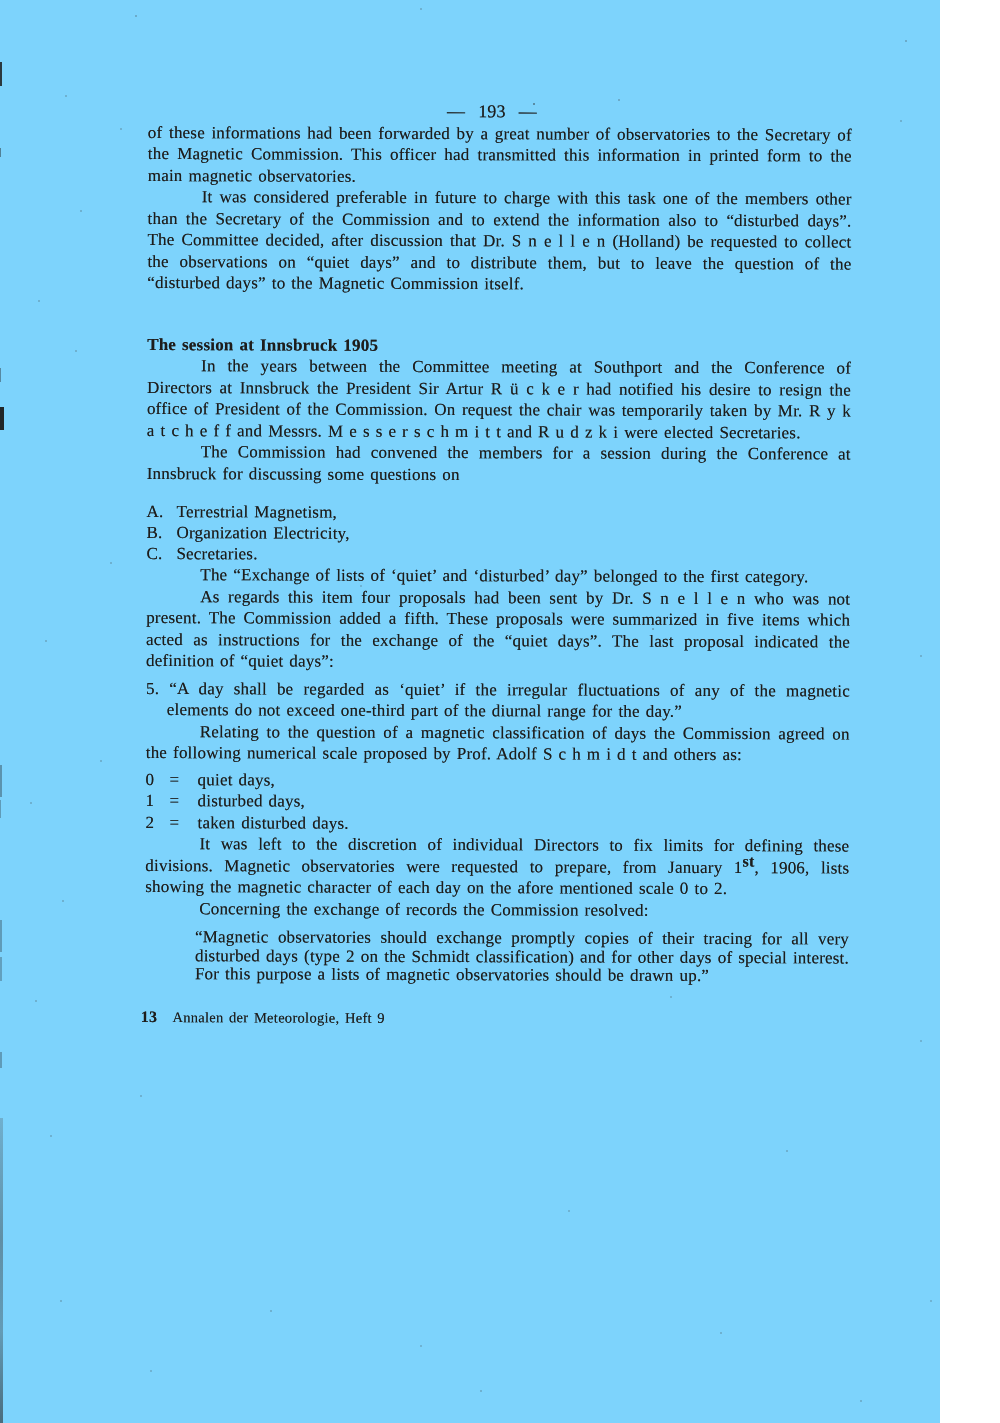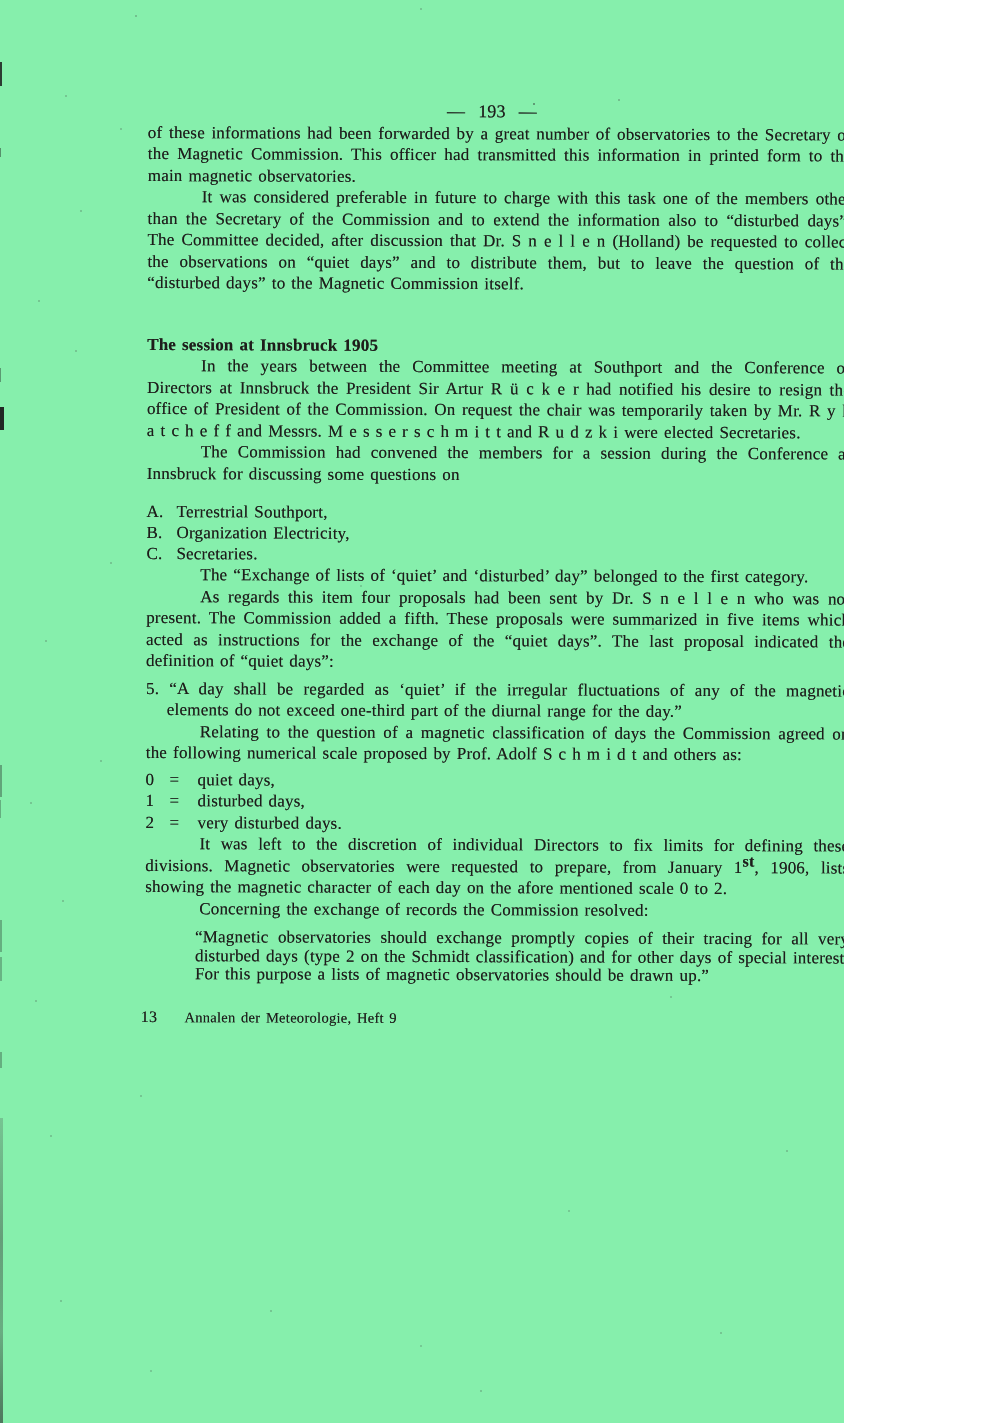--- a/index.html
+++ b/index.html
@@ -2,23 +2,23 @@
 <html><head>
 <meta charset="utf-8">
 <style>
   html, body {
     margin: 0;
     padding: 0;
     background: #ffffff;
   }
   .page {
     position: relative;
-    width: 844px;
+    width: 940px;
     height: 1423px;
-    background: #86efac;
+    background: #7dd3fc;
     overflow: hidden;
     font-family: "Liberation Serif", "DejaVu Serif", serif;
     color: #1e1d1b;
   }
   .content {
     position: absolute;
     left: 148px;
     top: 100px;
     width: 704px;
     font-size: 17px;
@@ -82,23 +82,23 @@
     text-align: justify;
     line-height: 18.5px;
   }
   .footer-line {
     margin-top: 22px;
     margin-left: -4px;
     font-size: 14.5px;
     letter-spacing: 0.3px;
   }
   .footer-num {
-    font-weight: 400;
+    font-weight: 700;
     font-size: 16px;
-    margin-right: 27px;
+    margin-right: 15px;
   }
   
   .edge-mark { position: absolute; background: #1c1c1c; }
   .em1 { left: 0; top: 62px;  width: 2px; height: 24px; opacity: 0.85; }
   .em2 { left: 0; top: 148px; width: 1px; height: 9px;  opacity: 0.45; }
   .em3 { left: 1; top: 368px; width: 1px; height: 14px; opacity: 0.4; }
   .em4 { left: 0; top: 407px; width: 4px; height: 23px; opacity: 0.95; }
   .em5 { left: 0; top: 765px; width: 2px; height: 32px; opacity: 0.35; }
   .em6 { left: 0; top: 800px; width: 1px; height: 18px; opacity: 0.3; }
   .em7 { left: 0; top: 920px; width: 2px; height: 32px; opacity: 0.3; }
@@ -192,37 +192,37 @@
 
     <p class="body-para mt-p2">It was considered preferable in future to charge with this task one of the members other than the Secretary of the Commission and to extend the information also to “disturbed days”. The Committee decided, after discussion that Dr. S n e l l e n (Holland) be requested to collect the observations on “quiet days” and to distribute them, but to leave the question of the “disturbed days” to the Magnetic Commission itself.</p>
 
     <h2 class="section-heading">The session at Innsbruck 1905</h2>
 
     <p class="body-para mt-p3">In the years between the Committee meeting at Southport and the Conference of Directors at Innsbruck the President Sir Artur R ü c k e r had notified his desire to resign the office of President of the Commission. On request the chair was temporarily taken by Mr. R y k a t c h e f f and Messrs. M e s s e r s c h m i t t and R u d z k i were elected Secretaries.</p>
 
     <p class="body-para mt-p4">The Commission had convened the members for a session during the Conference at Innsbruck for discussing some questions on</p>
 
     <div class="agenda">
-      <div class="agenda-row"><span class="agenda-label">A.</span><span>Terrestrial Southport,</span></div>
+      <div class="agenda-row"><span class="agenda-label">A.</span><span>Terrestrial Magnetism,</span></div>
       <div class="agenda-row"><span class="agenda-label">B.</span><span>Organization Electricity,</span></div>
       <div class="agenda-row"><span class="agenda-label">C.</span><span>Secretaries.</span></div>
     </div>
 
     <p class="body-para mt-p5">The “Exchange of lists of ‘quiet’ and ‘disturbed’ day” belonged to the first category.</p>
 
     <p class="body-para mt-p6">As regards this item four proposals had been sent by Dr. S n e l l e n who was not present. The Commission added a fifth. These proposals were summarized in five items which acted as instructions for the exchange of the “quiet days”. The last proposal indicated the definition of “quiet days”:</p>
 
     <p class="hang-item"><span class="item-number">5.</span> <span>“A day shall be regarded as ‘quiet’ if the irregular fluctuations of any of the magnetic elements do not exceed one-third part of the diurnal range for the day.”</span></p>
 
     <p class="body-para mt-p7">Relating to the question of a magnetic classification of days the Commission agreed on the following numerical scale proposed by Prof. Adolf S c h m i d t and others as:</p>
 
     <div class="scale">
       <div class="scale-row"><span class="scale-value">0</span><span class="scale-eq">=</span><span>quiet days,</span></div>
       <div class="scale-row"><span class="scale-value">1</span><span class="scale-eq">=</span><span>disturbed days,</span></div>
-      <div class="scale-row"><span class="scale-value">2</span><span class="scale-eq">=</span><span>very disturbed days.</span></div>
+      <div class="scale-row"><span class="scale-value">2</span><span class="scale-eq">=</span><span>taken disturbed days.</span></div>
     </div>
 
     <p class="body-para mt-p8"><span>It was left to the discretion of individual Directors to fix limits for defining these divisions. Magnetic observatories were requested to prepare, from January 1</span><sup class="ord">st</sup><span>, 1906, lists showing the magnetic character of each day on the afore mentioned scale 0 to 2.</span></p>
 
     <p class="body-para mt-p9">Concerning the exchange of records the Commission resolved:</p>
 
     <blockquote class="resolution">“Magnetic observatories should exchange promptly copies of their tracing for all very disturbed days (type 2 on the Schmidt classification) and for other days of special interest. For this purpose a lists of magnetic observatories should be drawn up.”</blockquote>
 
     <div class="footer-line"><span class="footer-num">13</span><span>Annalen der Meteorologie, Heft 9</span></div>
 

